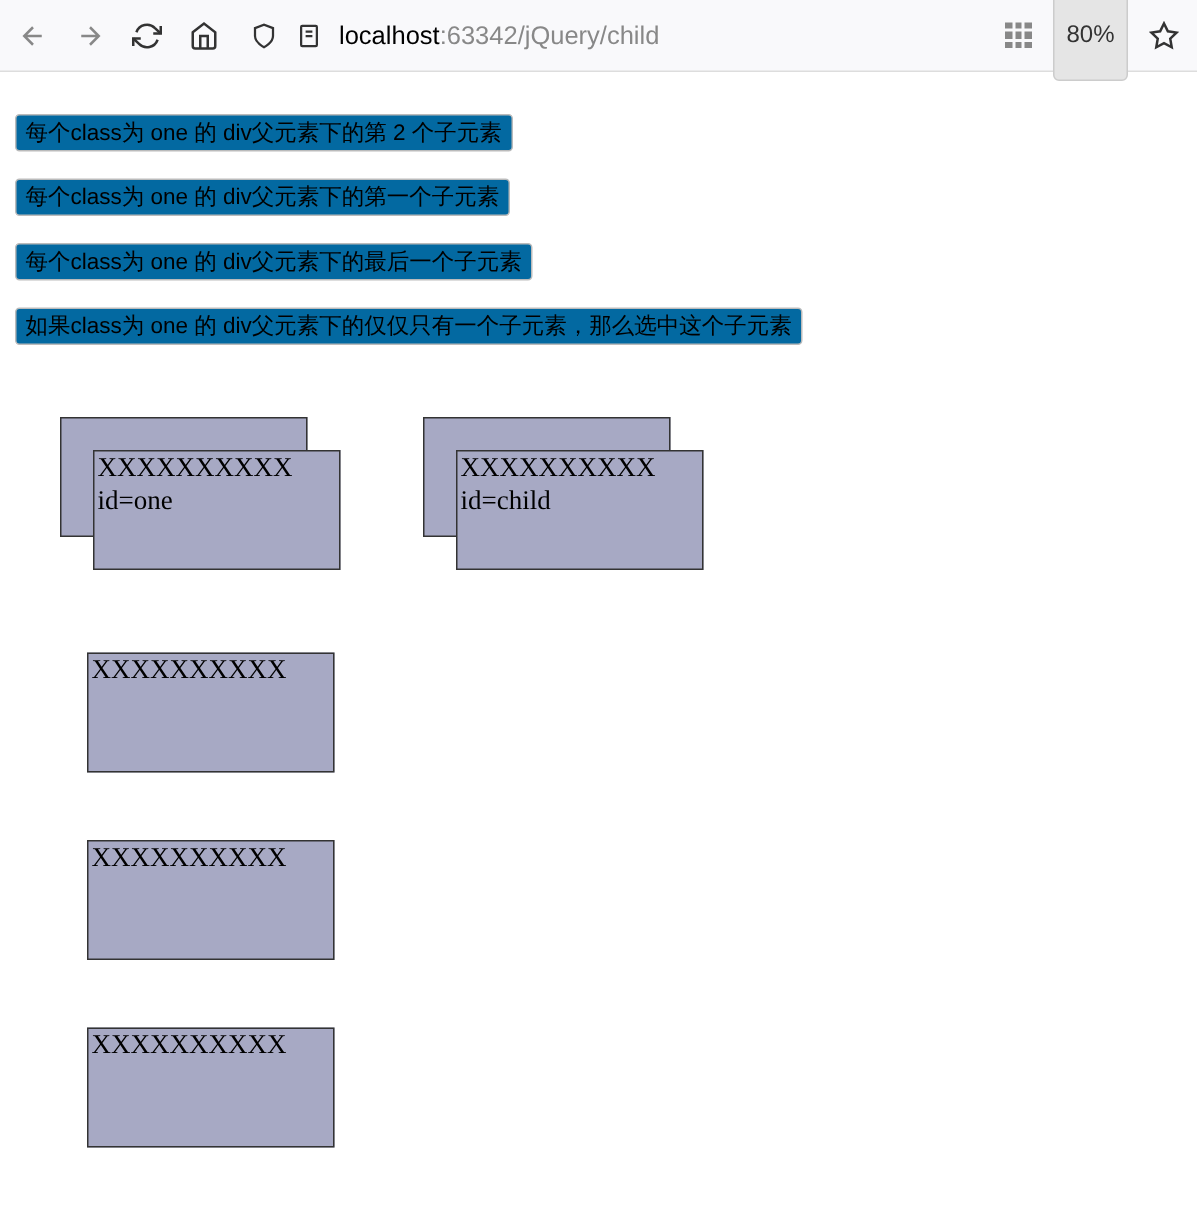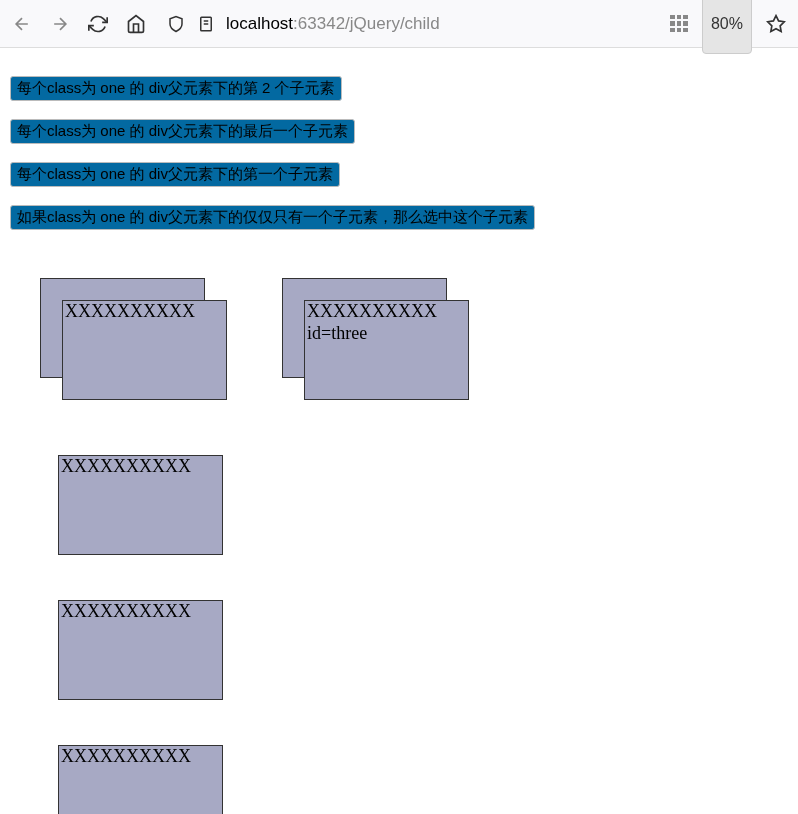--- a/index.html
+++ b/index.html
@@ -91,21 +91,21 @@
       color: #000;
       cursor: pointer;
       font-family: inherit;
     }
     .boxes-area {
       position: relative;
       padding-top: 30px;
     }
     .box {
       width: 165px;
-      height: 100px;
+      height: 80px;
       background: #A7A9C4;
       border: 1.5px solid #333;
       position: relative;
     }
     .box-stacked {
       position: relative;
       display: inline-block;
     }
     .box-stacked .box-back {
       position: absolute;
@@ -196,38 +196,39 @@
     <div class="nav-icon active">
       <svg width="20" height="20" viewBox="0 0 24 24" fill="none" stroke="currentColor" stroke-width="2">
           <polygon points="12 2 15.09 8.26 22 9.27 17 14.14 18.18 21.02 12 17.77 5.82 21.02 7 14.14 2 9.27 8.91 8.26 12 2"></polygon>
         </svg>
     </div>
   </div>
 </div>
 
 <div class="content">
   <button class="btn">每个class为 one 的 div父元素下的第 2 个子元素</button>
+  <button class="btn">每个class为 one 的 div父元素下的第一个子元素</button>
   <button class="btn">每个class为 one 的 div父元素下的最后一个子元素</button>
-  <button class="btn">每个class为 one 的 div父元素下的第一个子元素</button>
   <button class="btn">如果class为 one 的 div父元素下的仅仅只有一个子元素，那么选中这个子元素</button>
 
   <div class="boxes-area">
 
     <div class="pair-row">
       <div class="box-stacked">
         <div class="box box-back"></div>
         <div class="box box-front">
           <div class="box-label">XXXXXXXXXX</div>
+          <div class="box-label">id=one</div>
         </div>
       </div>
       <div class="box-stacked">
         <div class="box box-back"></div>
         <div class="box box-front">
           <div class="box-label">XXXXXXXXXX</div>
-          <div class="box-label">id=three</div>
+          <div class="box-label">id=child</div>
         </div>
       </div>
     </div>
 
     <div class="single-box">
       <div class="box">
         <div class="box-label">XXXXXXXXXX</div>
       </div>
     </div>
 

